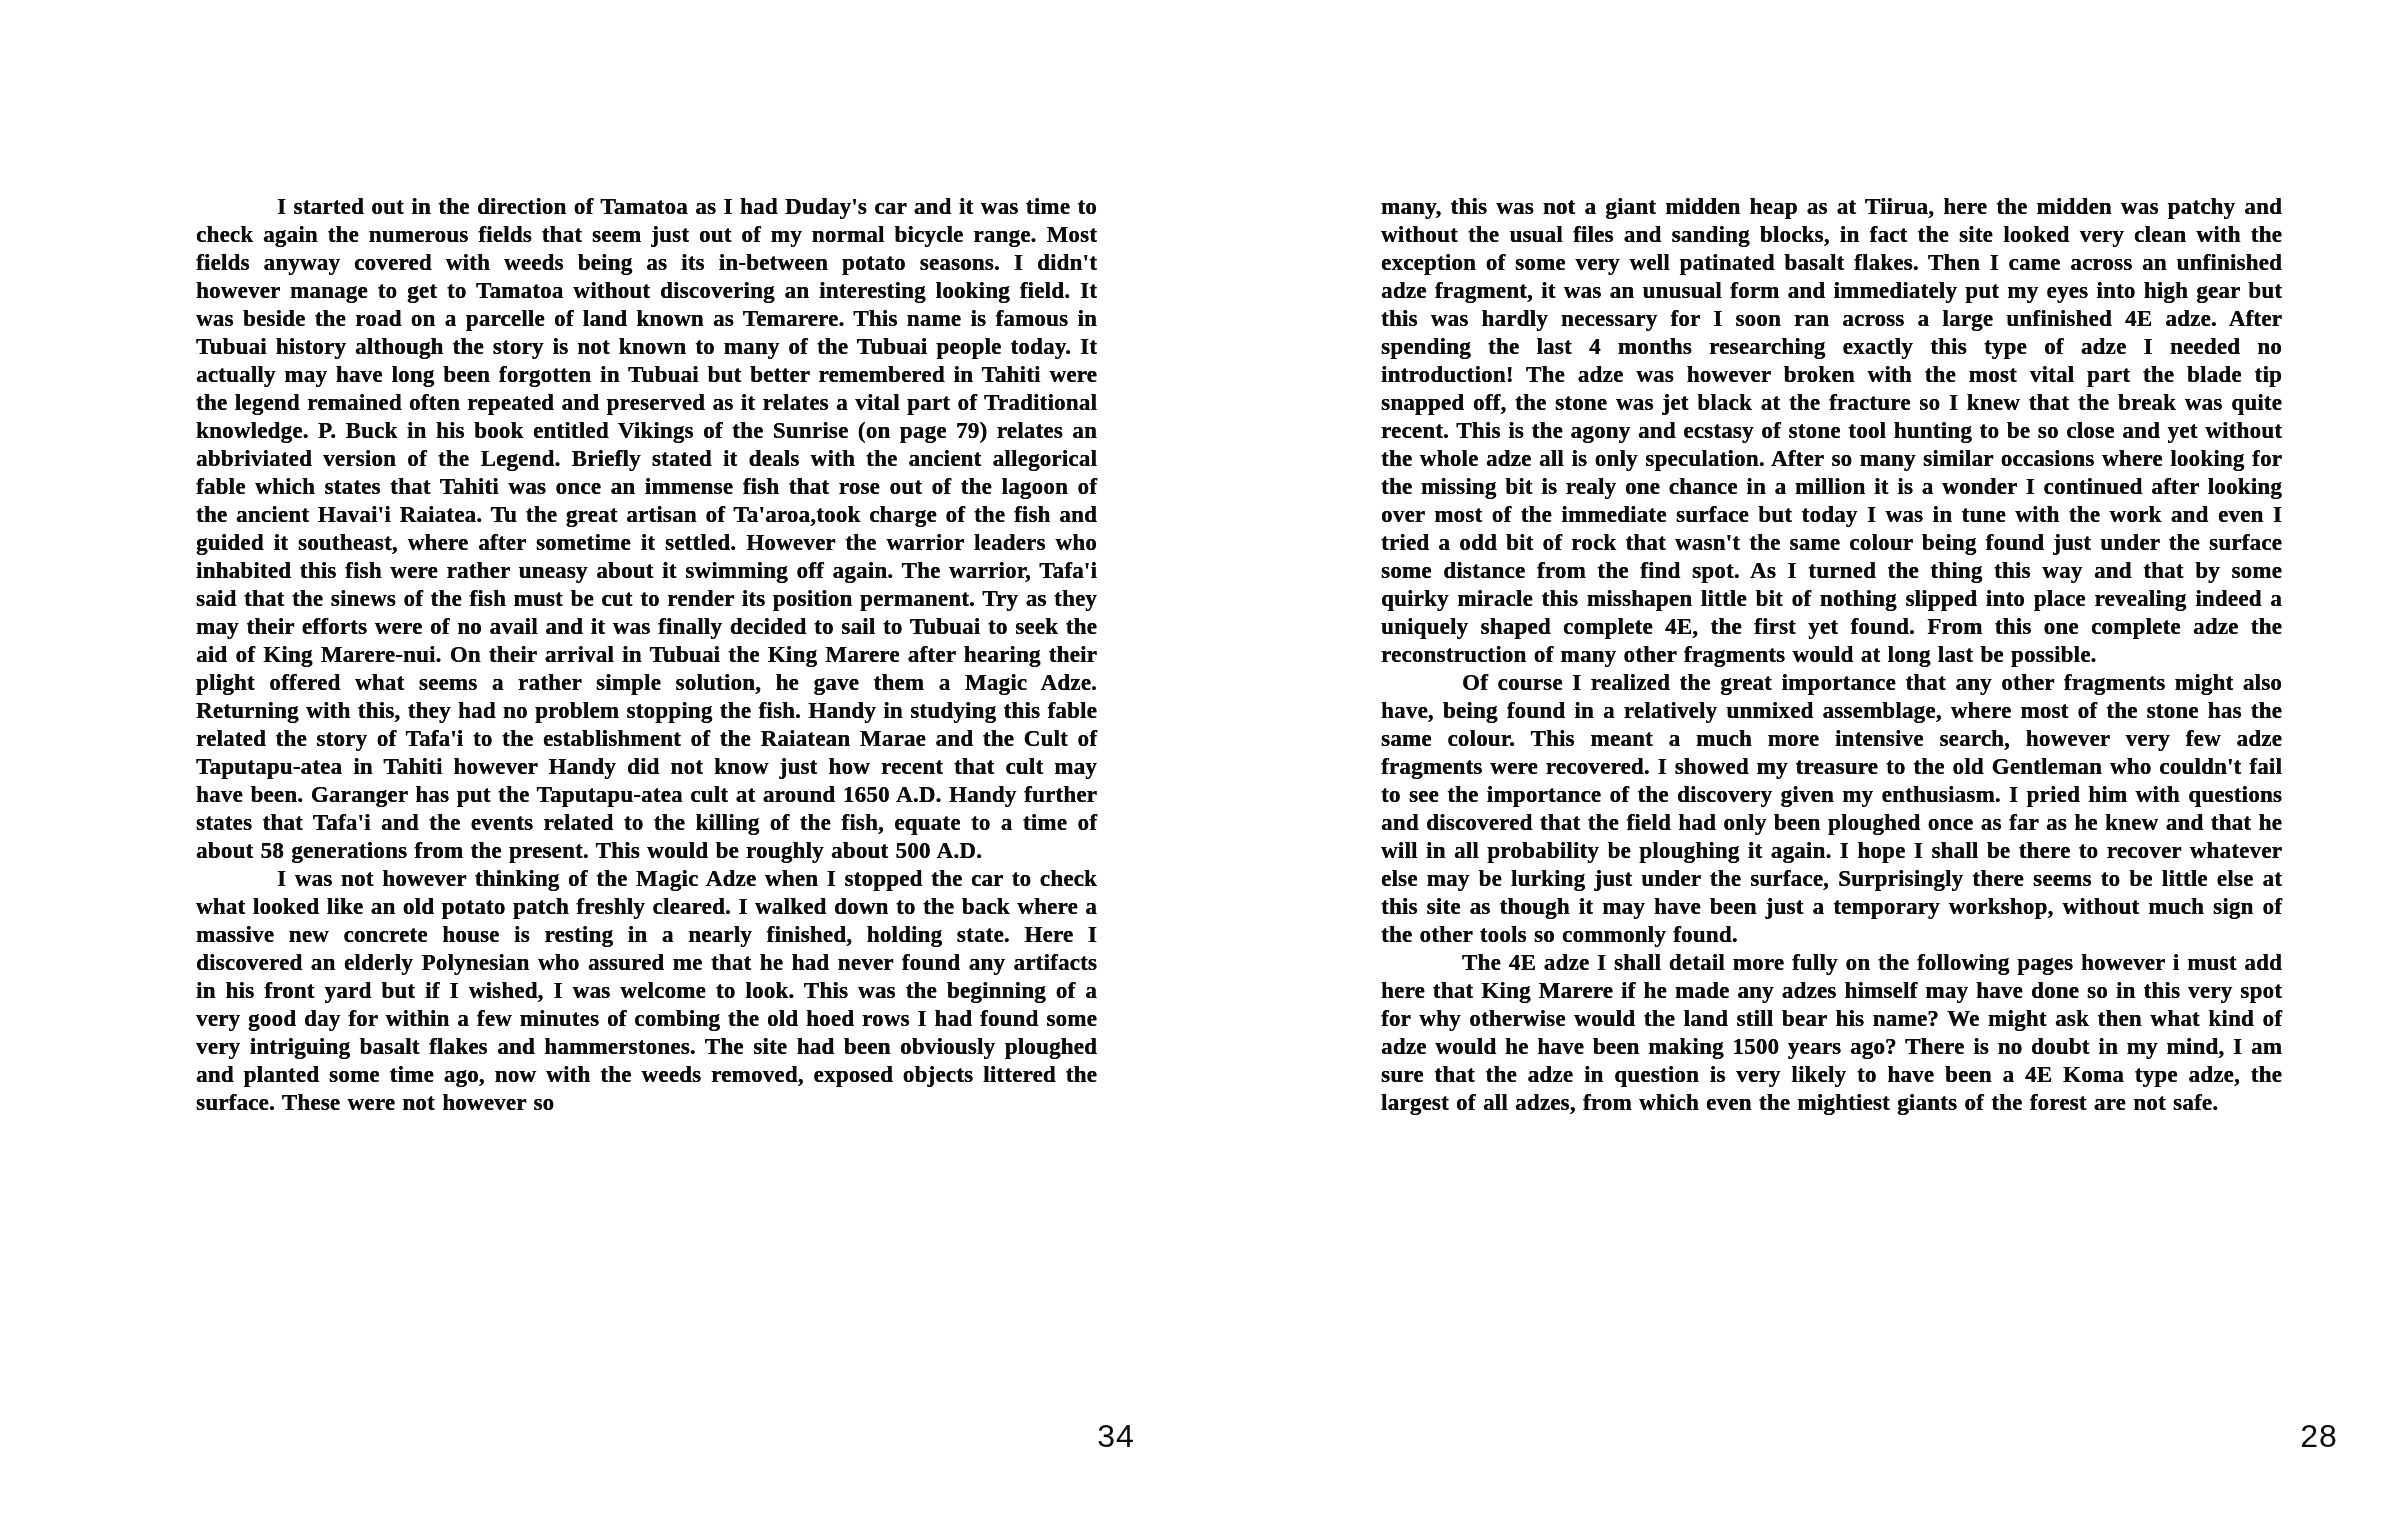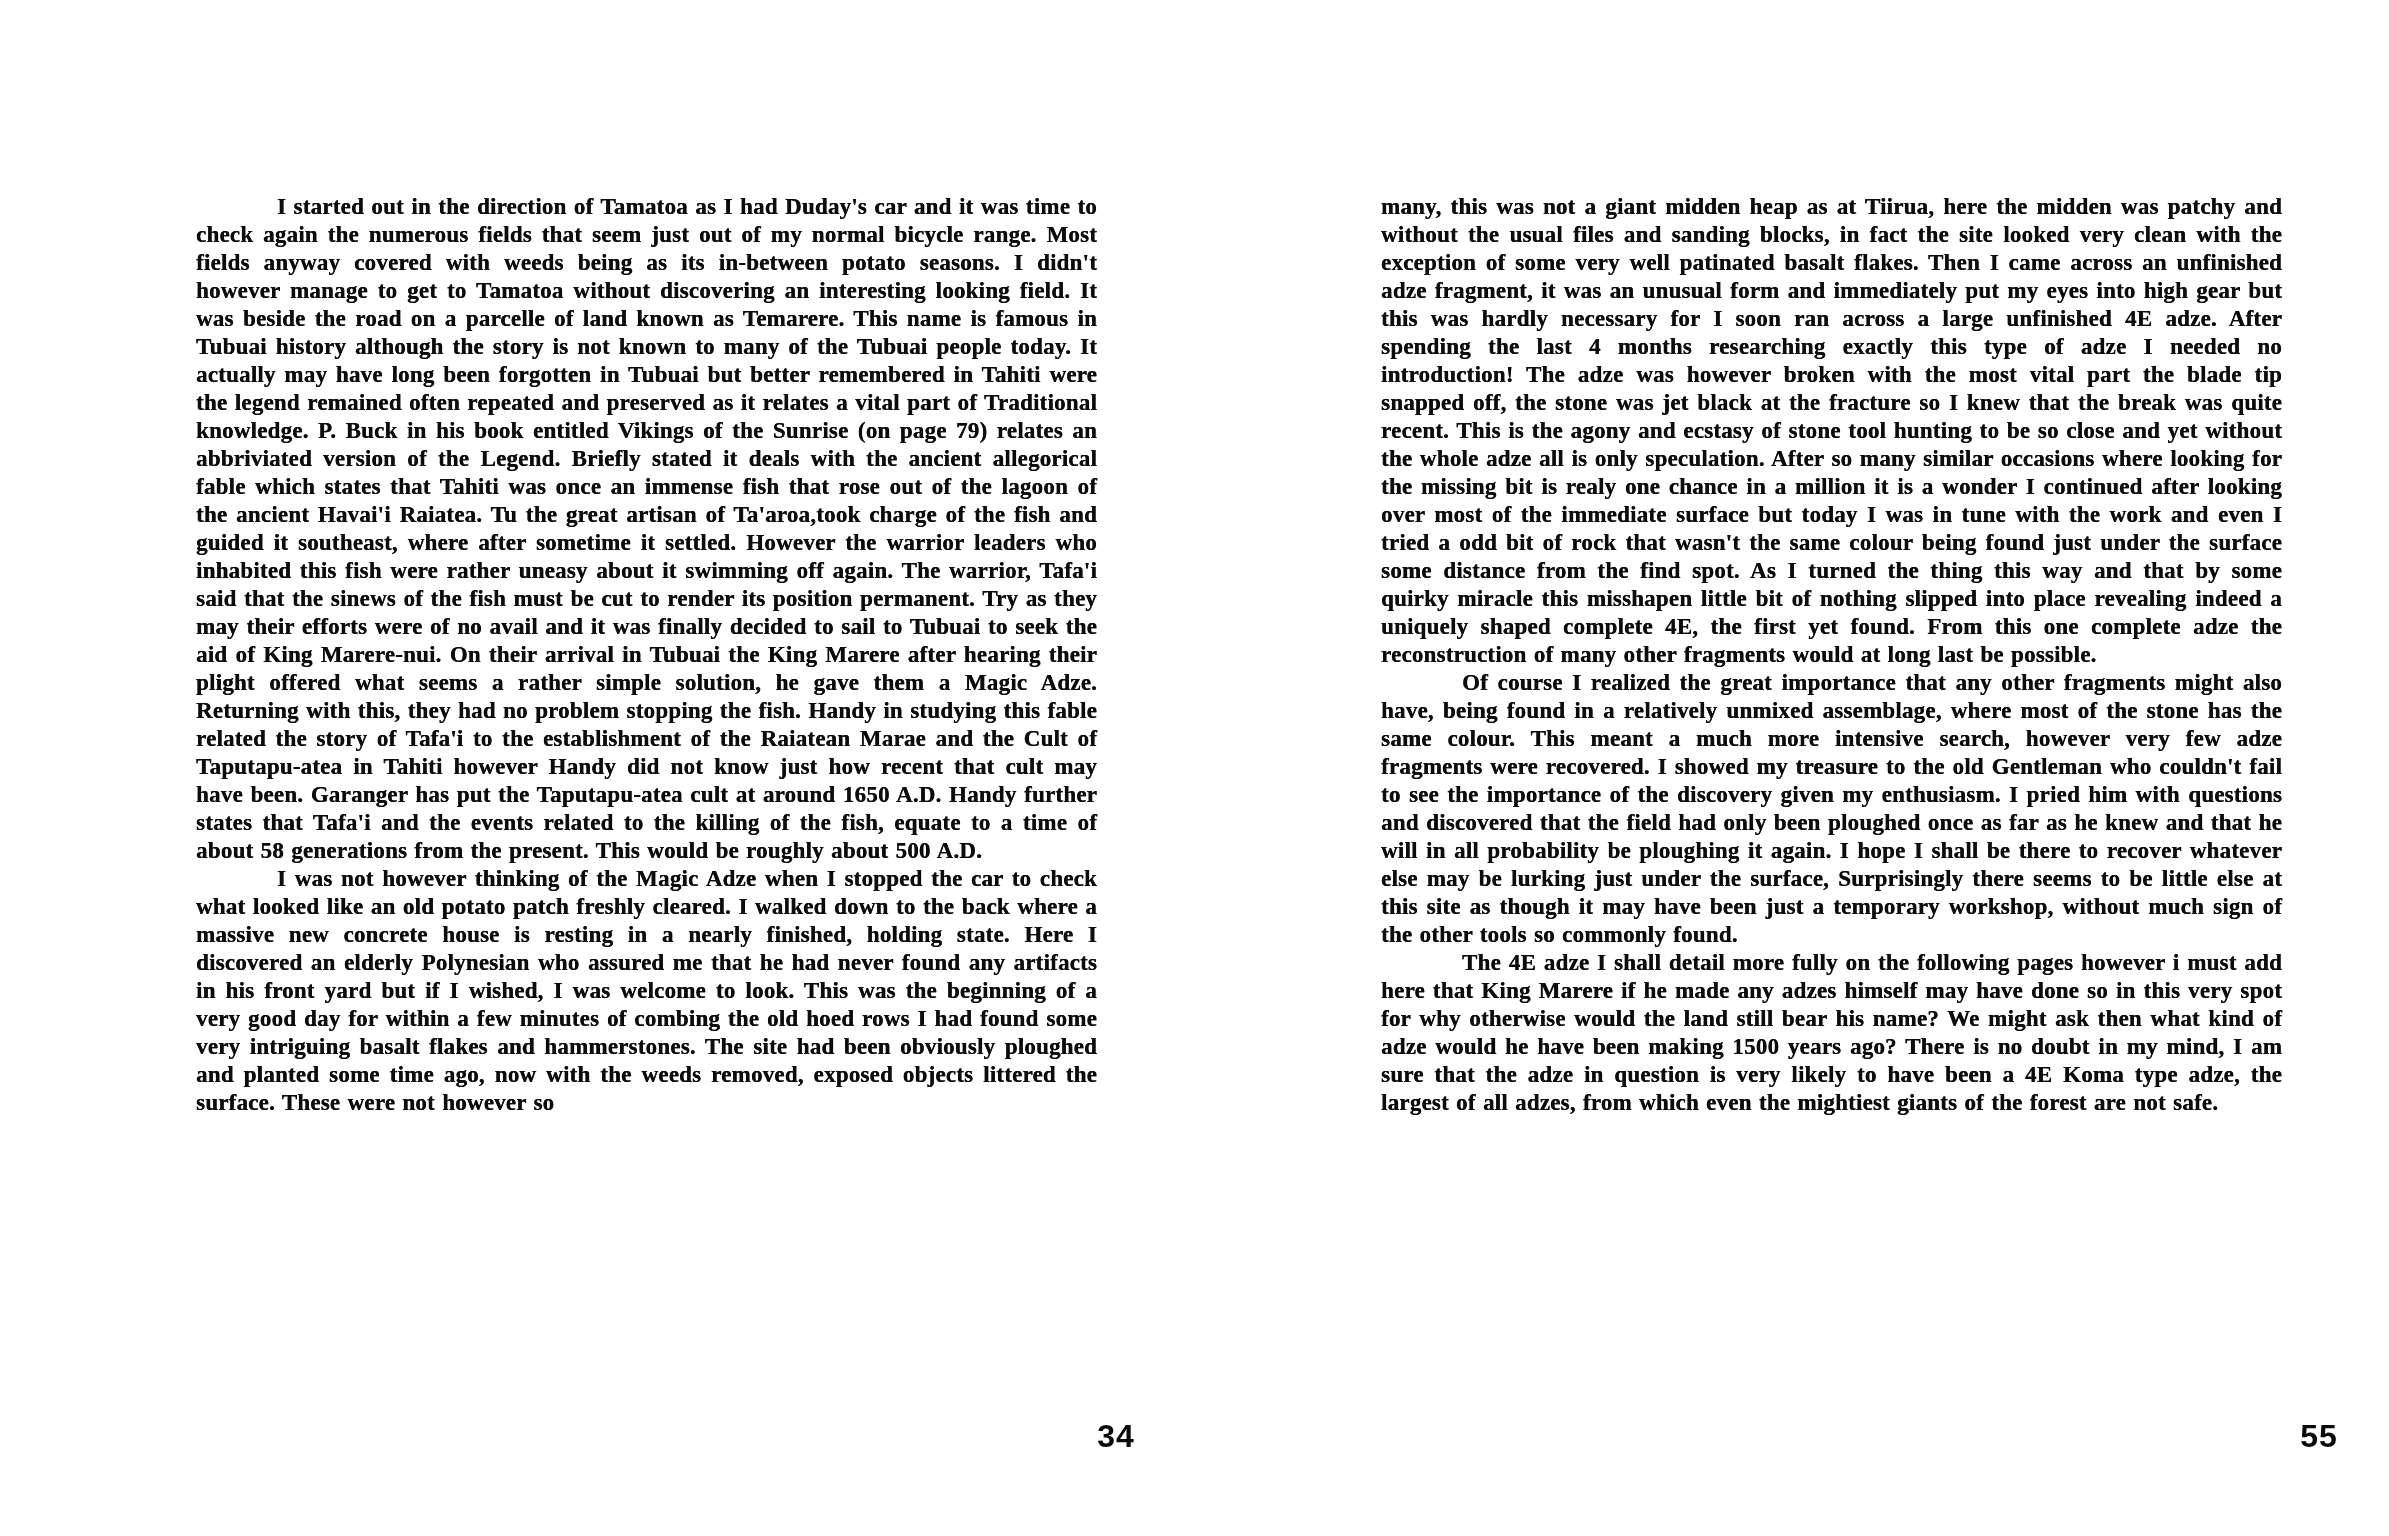--- a/index.html
+++ b/index.html
@@ -47,21 +47,21 @@
     font-family: Liberation Serif, serif;
   }
   p.para.indent {
     text-indent: 81px;
   }
   .page-number {
     position: absolute;
     top: 1420px;
     color: #0a0a0a;
     font-family: "Liberation Sans", sans-serif;
-    font-weight: bold;
+    font-weight: normal;
     font-size: 32px;
     line-height: 32px;
     letter-spacing: 0.9px;
     text-align: center;
     width: 68px;
   }
   .page-number-left  { left: 1082px; }
   .page-number-right { left: 2285px; }
 </style>
 </head>
@@ -74,16 +74,16 @@
     <p class="para indent">I was not however thinking of the Magic Adze when I stopped the car to check what looked like an old potato patch freshly cleared.   I walked down to the back where a massive new concrete house is resting in a nearly finished, holding state. Here I discovered an elderly Polynesian who assured me that he had never found any artifacts in his front yard but if I wished, I was welcome to look. This was the beginning of a very good day for within a few minutes of combing the old hoed rows I had found some very intriguing basalt flakes and hammerstones.  The site had been obviously ploughed and planted some time ago, now with the weeds removed, exposed objects littered the surface.  These were not however so</p>
   </div>
 
   <div class="page-column page-right">
     <p class="para">many, this was not a giant midden heap as at Tiirua, here the midden was patchy and without the usual files and sanding blocks, in fact the site looked very clean with the exception of some very well patinated basalt flakes.  Then I came across an unfinished adze fragment, it was an unusual form and immediately put my eyes into high gear but this was hardly necessary for I soon ran across a large unfinished 4E adze.  After spending the last 4 months researching exactly this type of adze I needed no introduction!  The adze was however broken with the most vital part the blade tip snapped off, the stone was jet black at the fracture so I knew that the break was quite recent.  This is the agony and ecstasy of stone tool hunting to be so close and yet without the whole adze all is only speculation.  After so many similar occasions where looking for the missing bit is realy one chance in a million it is a wonder I continued after looking over most of the immediate surface but today I was in tune with the work and even I tried a odd bit of rock that wasn't the same colour being found just under the surface some distance from the find spot. As I turned the thing this way and that by some quirky miracle this misshapen little bit of nothing slipped into place revealing indeed a uniquely shaped complete 4E, the first yet found.  From this one complete adze the reconstruction of many other fragments would at long last be possible.</p>
     <p class="para indent">Of course I realized the great importance that any other fragments might also have, being found in a relatively unmixed assemblage, where most of the stone has the same colour.  This meant a much more intensive search, however very few adze fragments were recovered.  I showed my treasure to the old Gentleman who couldn't fail to see the importance of the discovery given my enthusiasm.  I pried him with questions and discovered that the field had only been ploughed once as far as he knew and that he will in all probability be ploughing it again.  I hope I shall be there to recover whatever else may be lurking just under the surface, Surprisingly there seems to be little else at this site as though it may have been just a temporary workshop, without much sign of the other tools so commonly found.</p>
     <p class="para indent">The 4E adze I shall detail more fully on the following pages however i must add here that King Marere if he made any adzes himself may have done so in this very spot for why otherwise would the land still bear his name?  We might ask then what kind of adze would he have been making 1500 years ago?  There is no doubt in my mind, I am sure that the adze in question is very likely to have been a 4E Koma type adze, the largest of all adzes, from which even the mightiest giants of the forest are not safe.</p>
   </div>
 
   <div class="page-number page-number-left">34</div>
-  <div class="page-number page-number-right">55</div>
+  <div class="page-number page-number-right">28</div>
 
 </div>
 
 
 </body></html>

